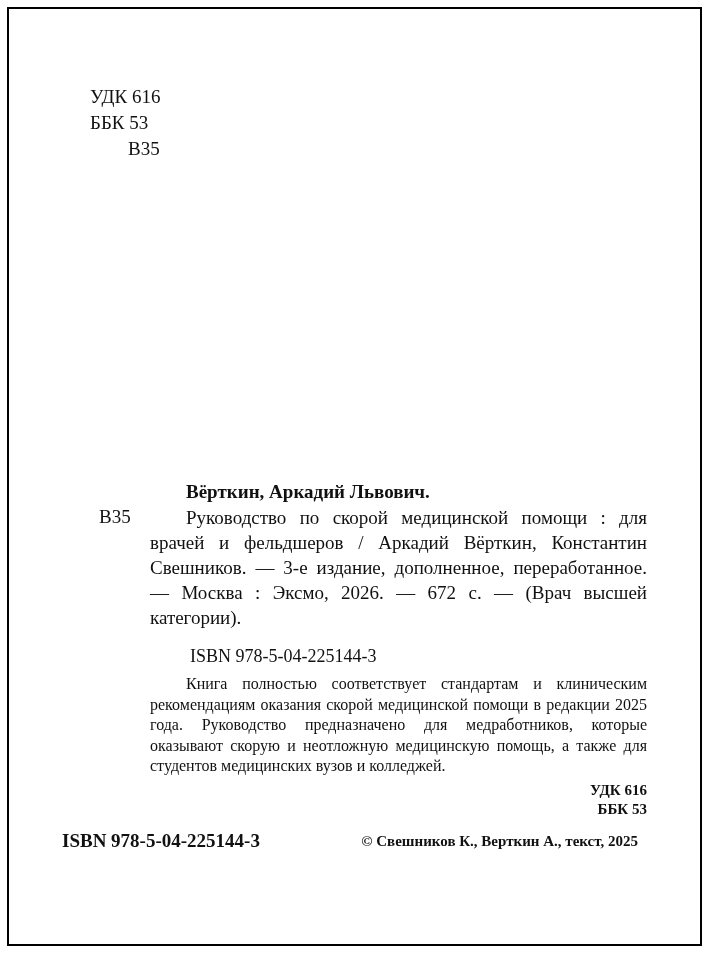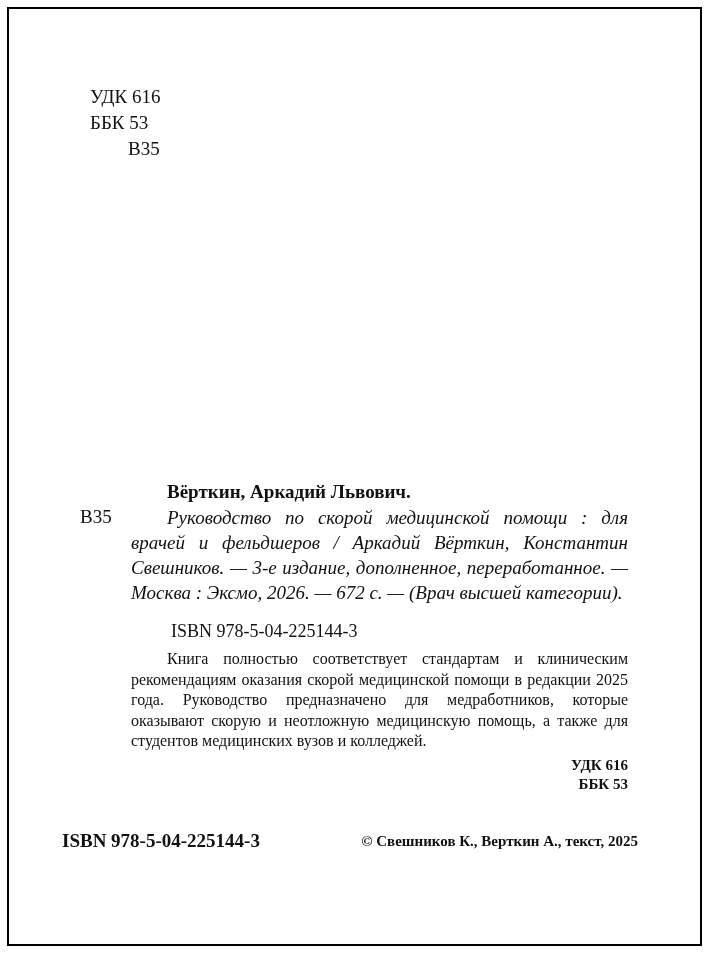--- a/index.html
+++ b/index.html
@@ -25,21 +25,21 @@
     top: 84px;
     font-size: 19px;
     line-height: 26px;
   }
   .top-block .code-indent {
     padding-left: 38px;
   }
   
   .catalog {
     position: absolute;
-    left: 131px;
+    left: 150px;
     top: 479px;
     width: 497px;
   }
   .author-heading {
     font-weight: bold;
     font-size: 19px;
     line-height: 25px;
     text-indent: 36px;
   }
   .entry-wrap {
@@ -50,21 +50,20 @@
     position: absolute;
     left: -51px;
     top: 1px;
     font-size: 19px;
   }
   .biblio {
     font-size: 19px;
     line-height: 25px;
     text-align: justify;
     text-indent: 36px;
-    font-style: italic;
   }
   .isbn-mid {
     margin-top: 15px;
     padding-left: 40px;
     font-size: 18px;
     line-height: 22px;
   }
   .annotation {
     margin-top: 7px;
     font-size: 16px;

